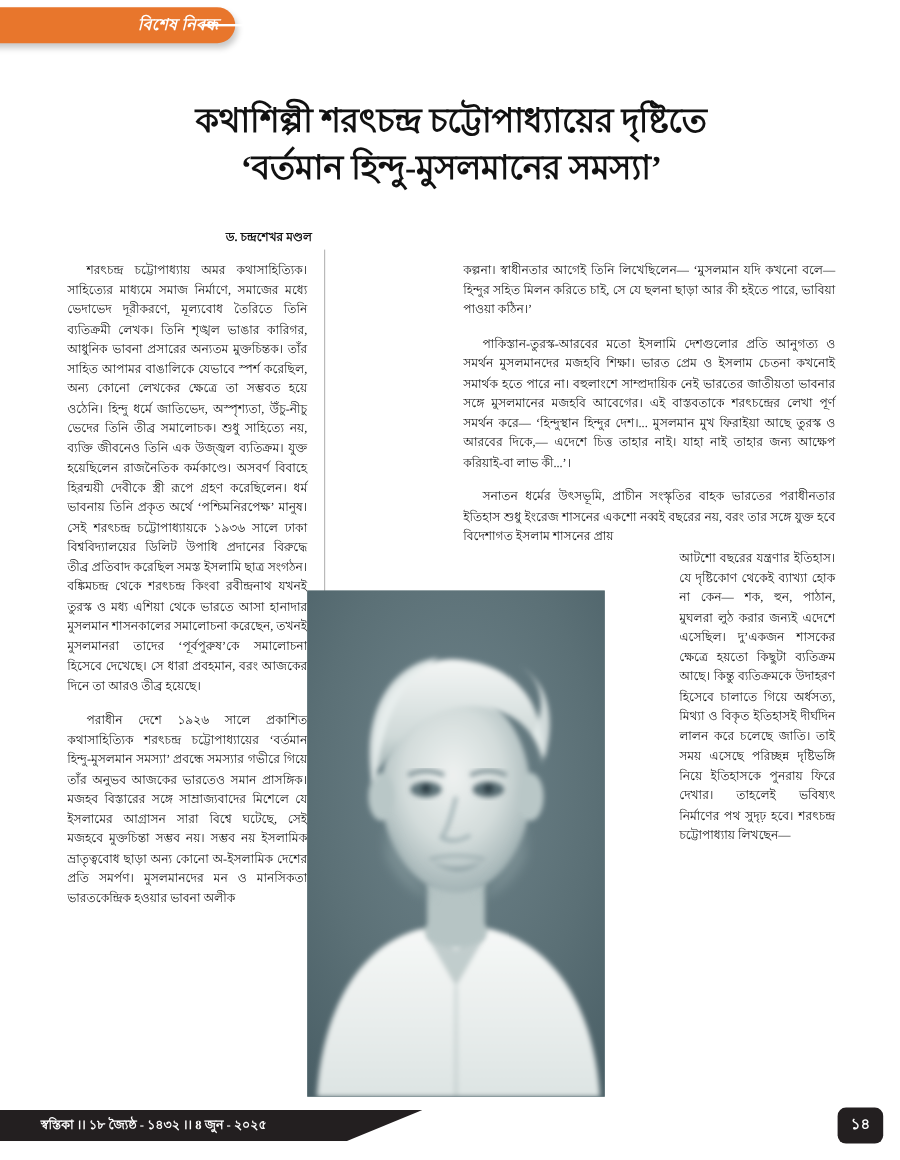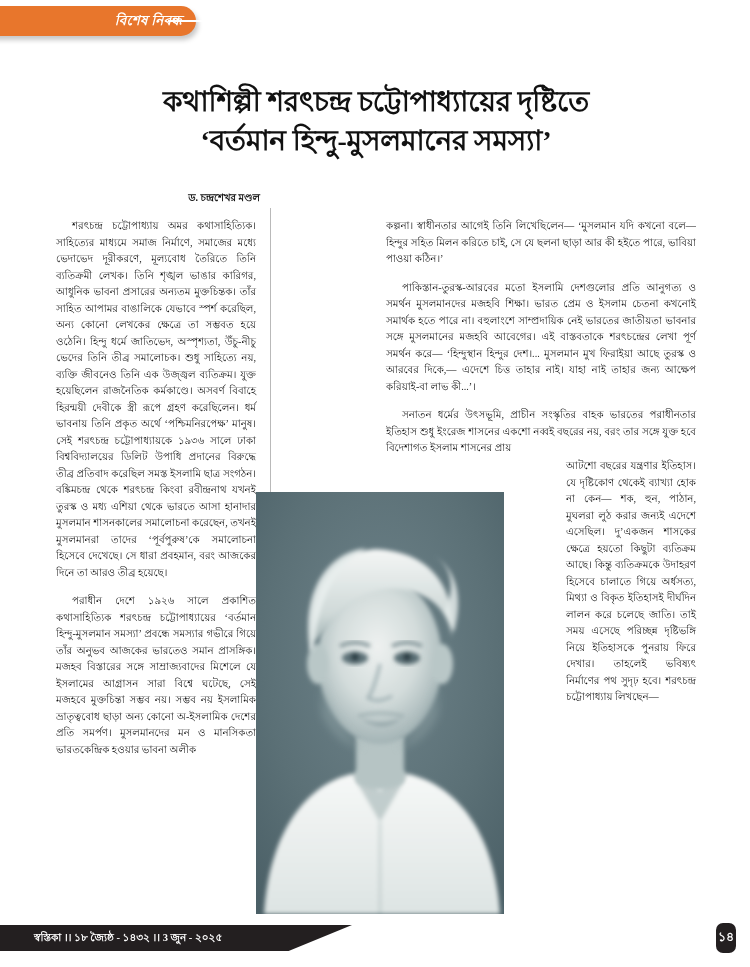--- a/index.html
+++ b/index.html
@@ -160,21 +160,21 @@
     color: #ffffff;
     font-size: 10.5px;
     font-weight: 700;
     padding-left: 34px;
     white-space: nowrap;
   }
   .page-badge {
     position: absolute;
     right: 14px;
     bottom: 14px;
-    width: 20px;
+    width: 38px;
     height: 30px;
     background: #231f20;
     border-radius: 7px;
     display: flex;
     align-items: center;
     justify-content: center;
   }
   .page-badge span {
     color: #ffffff;
     font-size: 12.5px;
@@ -289,17 +289,17 @@
     </g>
 
     <g filter="url(#softer)" opacity="0.55">
       <path d="M66 190 Q 78 234 106 256 Q 80 252 66 222 Z" fill="#91a4a7"></path>
       <path d="M182 190 Q 170 234 142 256 Q 168 252 182 222 Z" fill="#8fa2a5"></path>
     </g>
   </svg>
 </div>
 
 <div class="footer-bar">
-  <span class="footer-text">স্বস্তিকা ।। ১৮ জ্যৈষ্ঠ - ১৪৩২ ।। 3 জুন - ২০২৫</span>
+  <span class="footer-text">স্বস্তিকা ।। ১৮ জ্যৈষ্ঠ - ১৪৩২ ।। 8 জুন - ২০২৫</span>
 </div>
 <div class="page-badge">
   <span>১৪</span>
 </div>
 
 </body></html>

